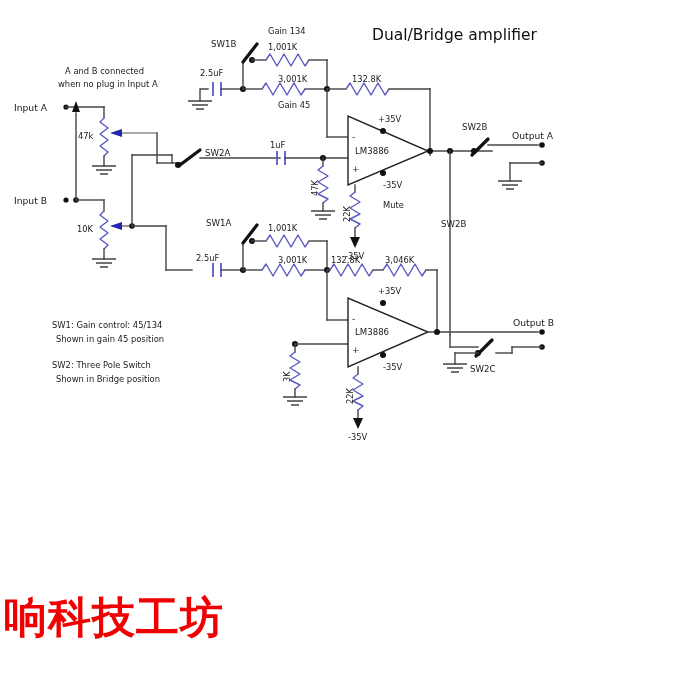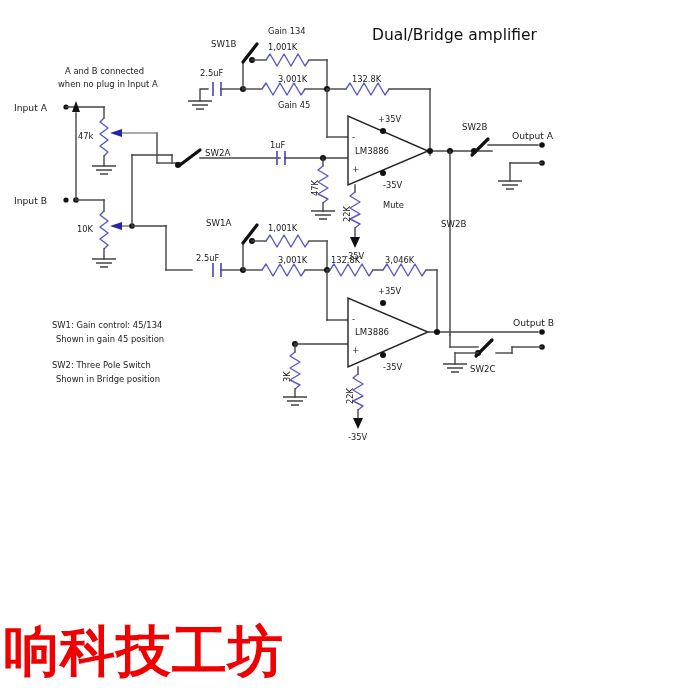--- a/index.html
+++ b/index.html
@@ -107,23 +107,23 @@
   text.title {
     font-size: 15.5px;
     fill: #101010;
   }
   text.vert {
     font-size: 8.3px;
   }
   .watermark {
     position: absolute;
     left: 4px;
-    top: 624px;
+    top: 596px;
     font-family: "DejaVu Sans", "Liberation Sans", sans-serif;
-    font-size: 55px;
+    font-size: 43px;
     font-weight: bold;
     color: #f00000;
     letter-spacing: 1px;
     line-height: 1;
     white-space: nowrap;
     user-select: none;
   }
 </style>
 </head>
 <body>

